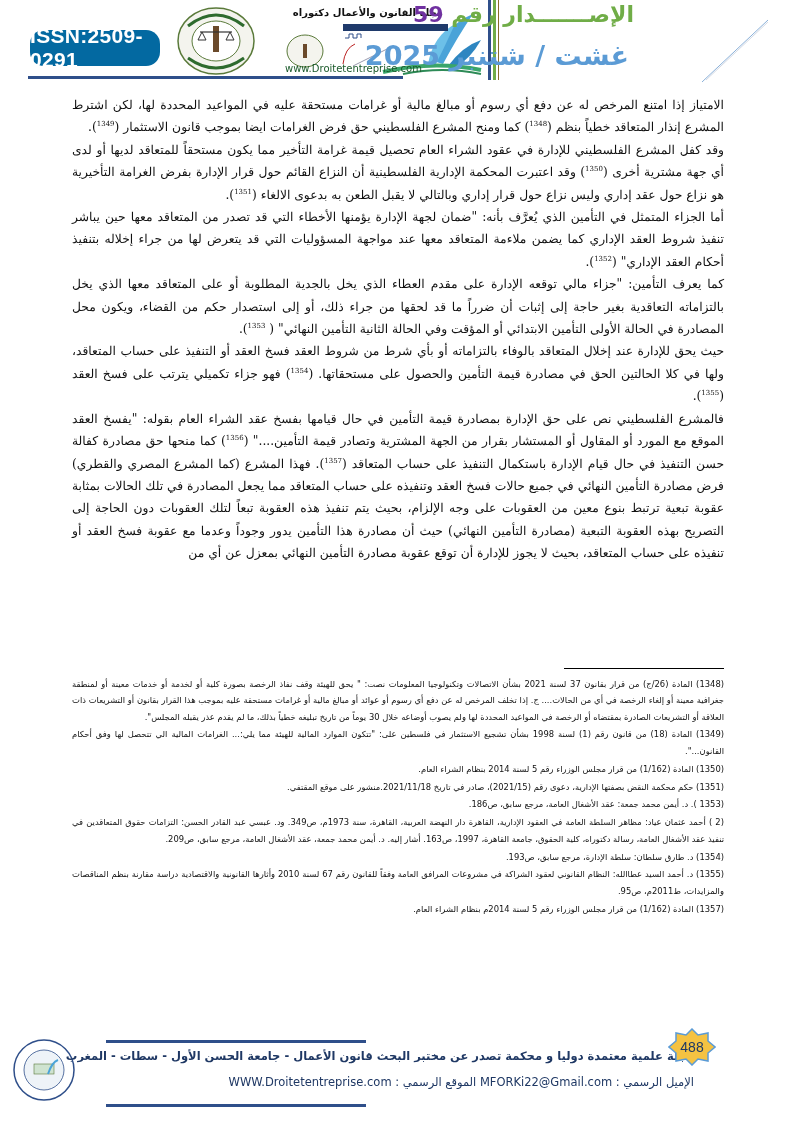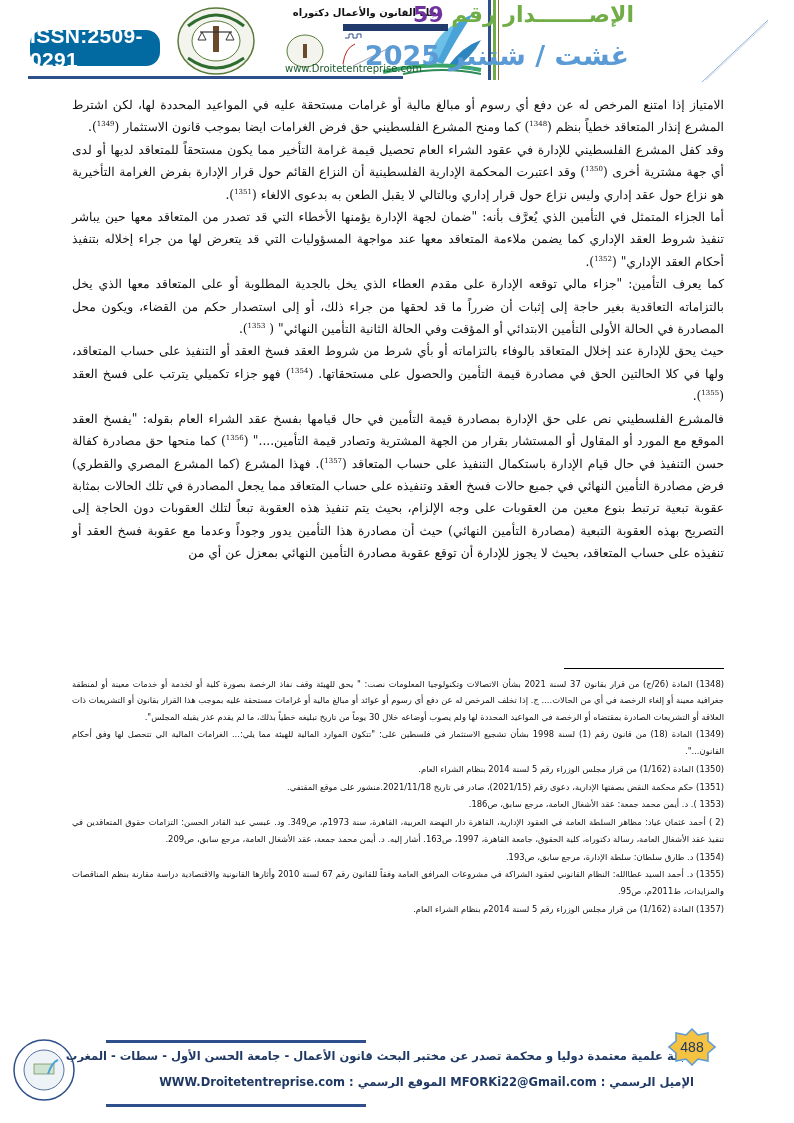--- a/index.html
+++ b/index.html
@@ -35,21 +35,21 @@
   .fn-rule { position: absolute; left: 564px; top: 668px; width: 160px; height: 1px; background: #000; }
   .footnotes { position: absolute; left: 72px; top: 676px; width: 652px; direction: rtl; text-align: justify;
                font-size: 8.4px; line-height: 16.3px; font-family: "DejaVu Sans", sans-serif; color: #111; }
   .footnotes p { margin: 0 0 1.6px 0; text-align-last: right; }
 
   .footer-seal { position: absolute; left: 12px; top: 1038px; width: 64px; height: 64px; }
   .footer-rule { position: absolute; left: 106px; width: 260px; height: 3px; background: #2f4f8a; }
   .footer-line1 { position: absolute; right: 100px; top: 1049px; direction: rtl; white-space: nowrap;
                   font-family: "DejaVu Sans", sans-serif; font-weight: bold; font-size: 11.5px; color: #1f3864; }
   .footer-line2 { position: absolute; right: 100px; top: 1075px; direction: rtl; white-space: nowrap;
-                  font-family: "DejaVu Sans", sans-serif; font-weight: bold; font-size: 11.5px; color: #1f3864; }
+                  font-family: "DejaVu Sans", sans-serif; font-weight: normal; font-size: 11.5px; color: #1f3864; }
   .page-badge { position: absolute; left: 668px; top: 1028px; width: 48px; height: 38px; }
   .page-num { position: absolute; left: 668px; top: 1028px; width: 48px; height: 38px; display: flex;
               align-items: center; justify-content: center; font-family: "Liberation Sans", sans-serif;
               font-weight: normal; font-size: 14px; color: #1f3864; }
 </style>
 </head>
 <body>
 
 <div class="header">
   <div class="issn">ISSN:2509-0291</div>

